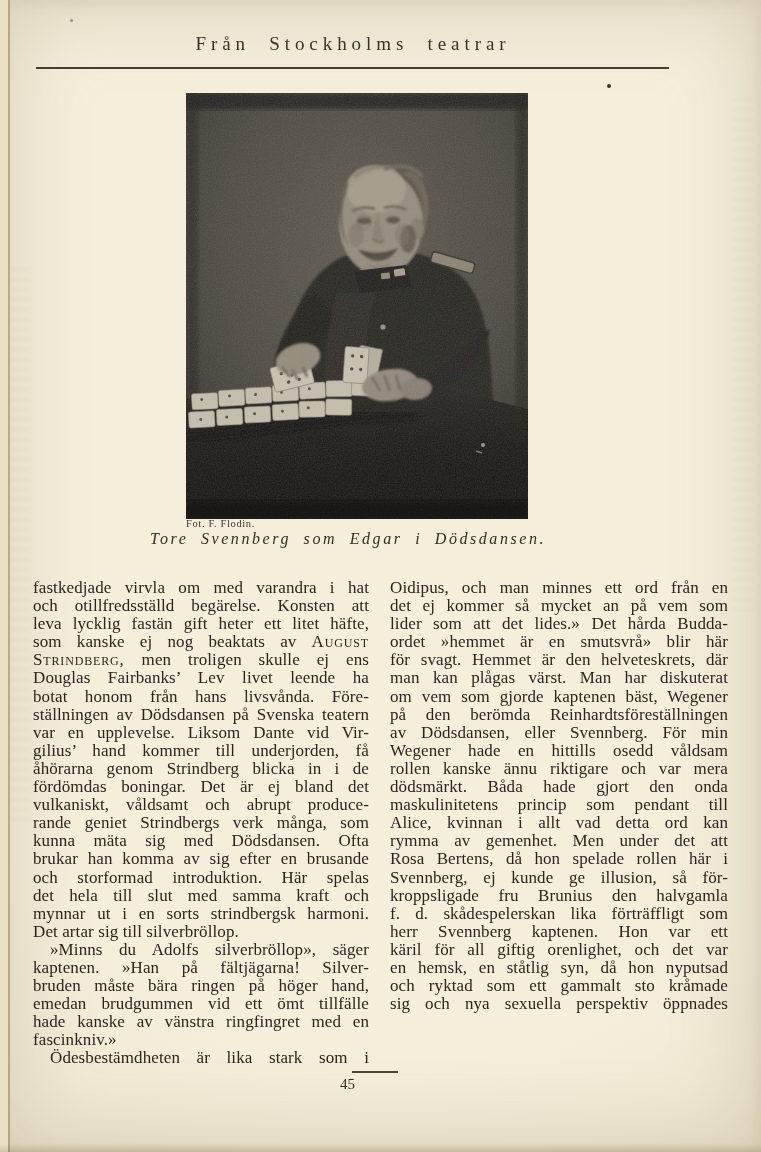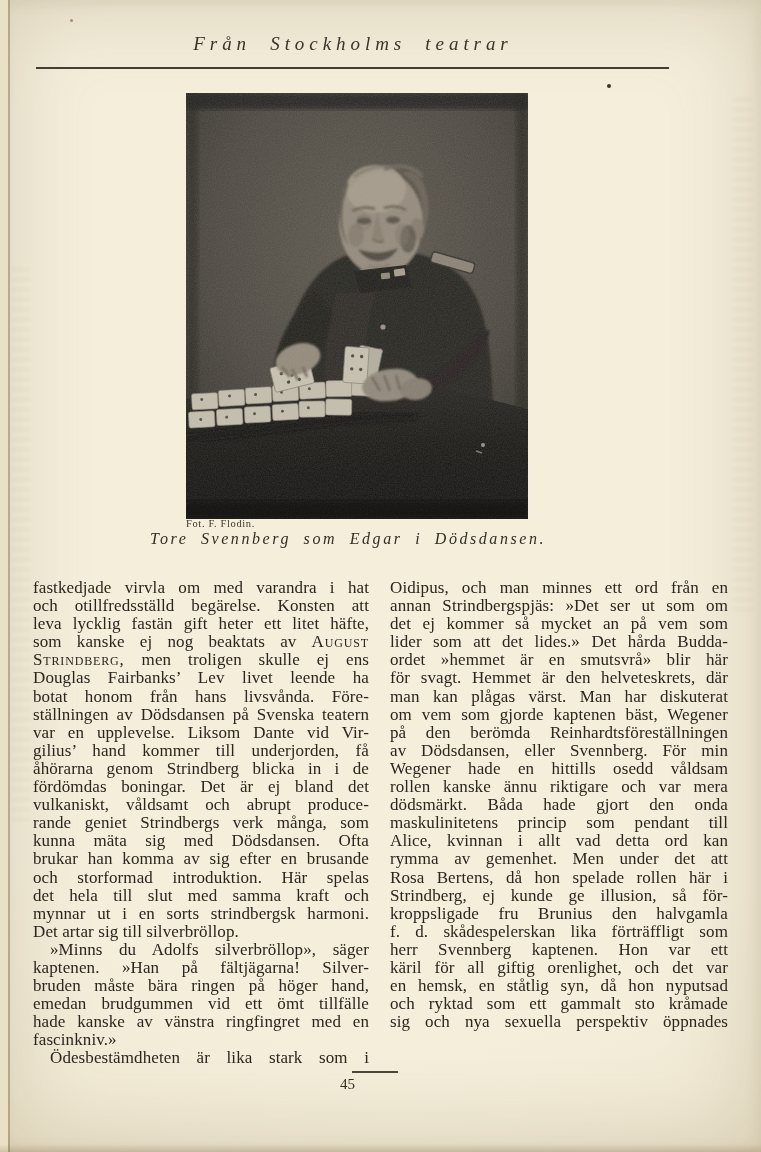--- a/index.html
+++ b/index.html
@@ -16,21 +16,21 @@
   .ghost{position:absolute;filter:blur(1.6px);opacity:.5;
     background:repeating-linear-gradient(180deg, rgba(140,118,78,.10) 0 3px, rgba(140,118,78,0) 3px 10px);}
   .ghost.gl{left:12px;top:268px;width:18px;height:560px;}
   .ghost.gr{left:733px;top:98px;width:20px;height:520px;}
   .speck{position:absolute;background:#3a342b;border-radius:50%;}
   .speck.s1{left:607px;top:84px;width:4px;height:4px;}
   .speck.s2{left:70px;top:19px;width:3px;height:3px;opacity:.45;}
 
   .header-title{
     position:absolute;left:0;top:33px;width:706px;text-align:center;
-    font-style:italic;font-size:19px;letter-spacing:.26em;word-spacing:.5em;color:#39332a;
+    font-size:19px;letter-spacing:.26em;word-spacing:.5em;color:#39332a;
   }
   .header-rule{position:absolute;left:36px;top:67px;width:633px;height:2px;background:#453f33;}
 
   .photo{
     position:absolute;left:186px;top:93px;width:342px;height:426px;background:#2e2c28;
     box-shadow:inset 0 0 46px 12px rgba(0,0,0,.55);
   }
   .photo svg{display:block;width:342px;height:426px;filter:blur(.3px) contrast(.97);}
 
   .credit{
@@ -250,37 +250,36 @@
       <div class="line j in"><span>»Minns du Adolfs silverbröllop», säger</span></div>
       <div class="line j"><span>kaptenen. »Han på fältjägarna! Silver-</span></div>
       <div class="line j"><span>bruden måste bära ringen på höger hand,</span></div>
       <div class="line j"><span>emedan brudgummen vid ett ömt tillfälle</span></div>
       <div class="line j"><span>hade kanske av vänstra ringfingret med en</span></div>
       <div class="line"><span>fascinkniv.»</span></div>
       <div class="line j in"><span>Ödesbestämdheten är lika stark som i</span></div>
     </div>
   <div class="col col-right">
       <div class="line j"><span>Oidipus, och man minnes ett ord från en</span></div>
-      <div class="line j"><span>annan Strindbergspjäs: »Det ser ut som om</span></div>
       <div class="line j"><span>det ej kommer så mycket an på vem som</span></div>
       <div class="line j"><span>lider som att det lides.» Det hårda Budda-</span></div>
       <div class="line j"><span>ordet »hemmet är en smutsvrå» blir här</span></div>
       <div class="line j"><span>för svagt. Hemmet är den helveteskrets, där</span></div>
       <div class="line j"><span>man kan plågas värst. Man har diskuterat</span></div>
       <div class="line j"><span>om vem som gjorde kaptenen bäst, Wegener</span></div>
       <div class="line j"><span>på den berömda Reinhardtsföreställningen</span></div>
       <div class="line j"><span>av Dödsdansen, eller Svennberg. För min</span></div>
       <div class="line j"><span>Wegener hade en hittills osedd våldsam</span></div>
       <div class="line j"><span>rollen kanske ännu riktigare och var mera</span></div>
       <div class="line j"><span>dödsmärkt. Båda hade gjort den onda</span></div>
       <div class="line j"><span>maskulinitetens princip som pendant till</span></div>
       <div class="line j"><span>Alice, kvinnan i allt vad detta ord kan</span></div>
       <div class="line j"><span>rymma av gemenhet. Men under det att</span></div>
       <div class="line j"><span>Rosa Bertens, då hon spelade rollen här i</span></div>
-      <div class="line j"><span>Strindberg, ej kunde ge illusion, så för-</span></div>
+      <div class="line j"><span>Svennberg, ej kunde ge illusion, så för-</span></div>
       <div class="line j"><span>kroppsligade fru Brunius den halvgamla</span></div>
       <div class="line j"><span>f. d. skådespelerskan lika förträffligt som</span></div>
       <div class="line j"><span>herr Svennberg kaptenen. Hon var ett</span></div>
       <div class="line j"><span>käril för all giftig orenlighet, och det var</span></div>
       <div class="line j"><span>en hemsk, en ståtlig syn, då hon nyputsad</span></div>
       <div class="line j"><span>och ryktad som ett gammalt sto kråmade</span></div>
       <div class="line j"><span>sig och nya sexuella perspektiv öppnades</span></div>
     </div>
 
   <div class="footer-rule"></div>

